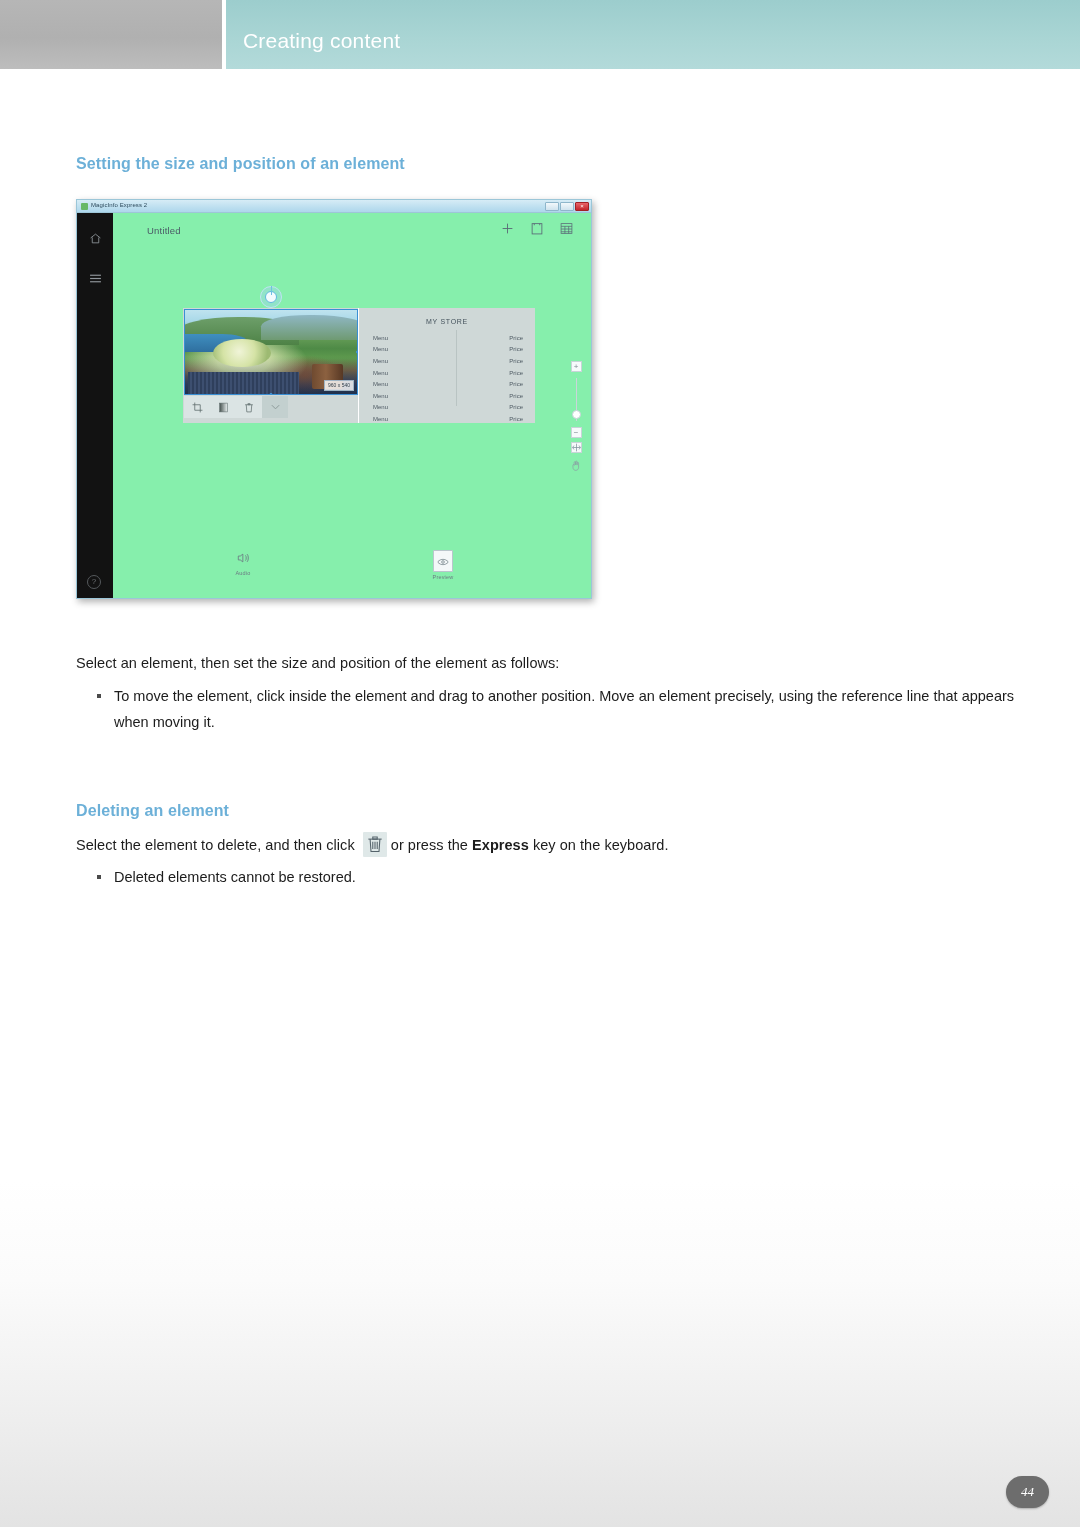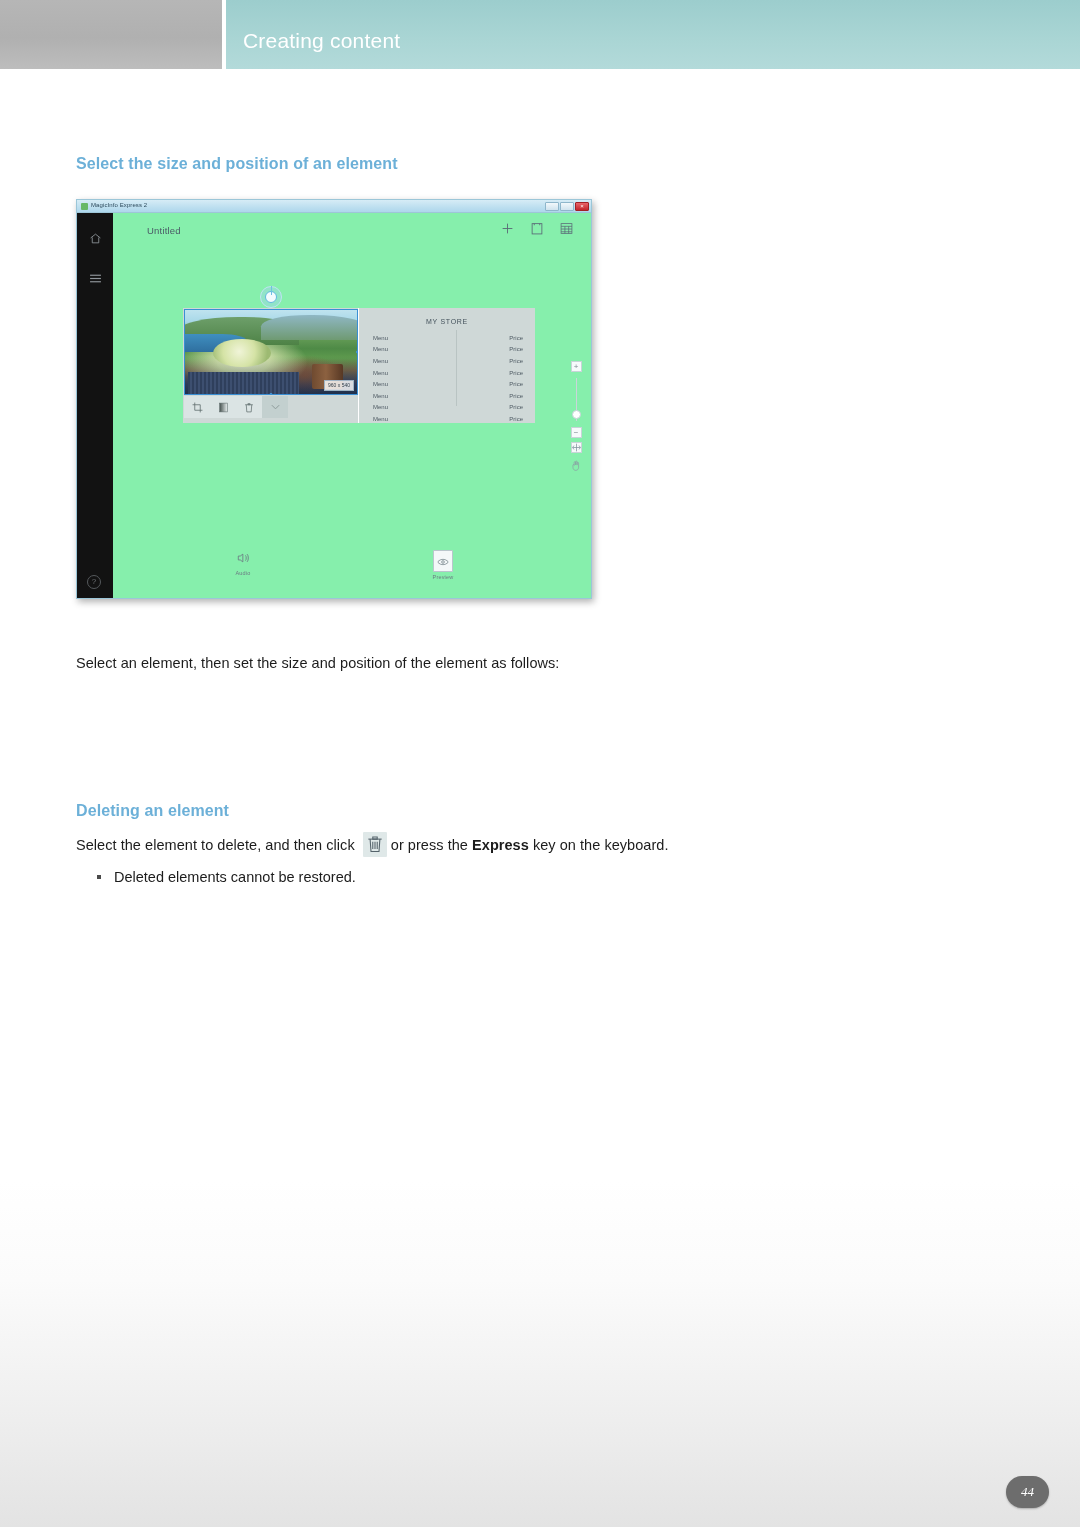--- a/index.html
+++ b/index.html
@@ -293,21 +293,21 @@
 <body>
 
 <div class="page-bg"></div>
 
 <div class="header">
   <div class="header-grey"></div>
   <div class="header-teal"></div>
   <div class="header-title">Creating content</div>
 </div>
 
-<div class="h2 h2-size">Select the size and position of an element</div>
+<div class="h2 h2-size">Setting the size and position of an element</div>
 
 <div class="figure">
 
   <div class="win-titlebar">
     <span class="win-ico"></span>
     <span class="win-title-text">MagicInfo Express 2</span>
     <span class="win-btns">
       <span class="win-btn"></span>
       <span class="win-btn"></span>
       <span class="win-btn close">×</span>
@@ -502,20 +502,23 @@
         <span class="ba-label">Preview</span>
       </div>
     </div>
 
   </div>
 </div>
 
 <div class="para p-intro">Select an element, then set the size and position of the element as follows:</div>
 
 <div class="bullets b-list1">
+  <div class="bullet">
+    <span>To move the element, click inside the element and drag to another position. Move an element precisely, using the reference line that appears when moving it.</span>
+  </div>
 </div>
 
 <div class="h2 h2-del">Deleting an element</div>
 
 <div class="para p-del">
   <span>Select the element to delete, and then click</span>
   <span class="inline-trash">
     <svg width="16" height="18" viewBox="0 0 18 20" fill="none" stroke="#55636b" stroke-width="1.2">
       <path d="M1.5 4.5h15"></path>
         <path d="M3.5 4.5l1 14h9l1-14"></path>

